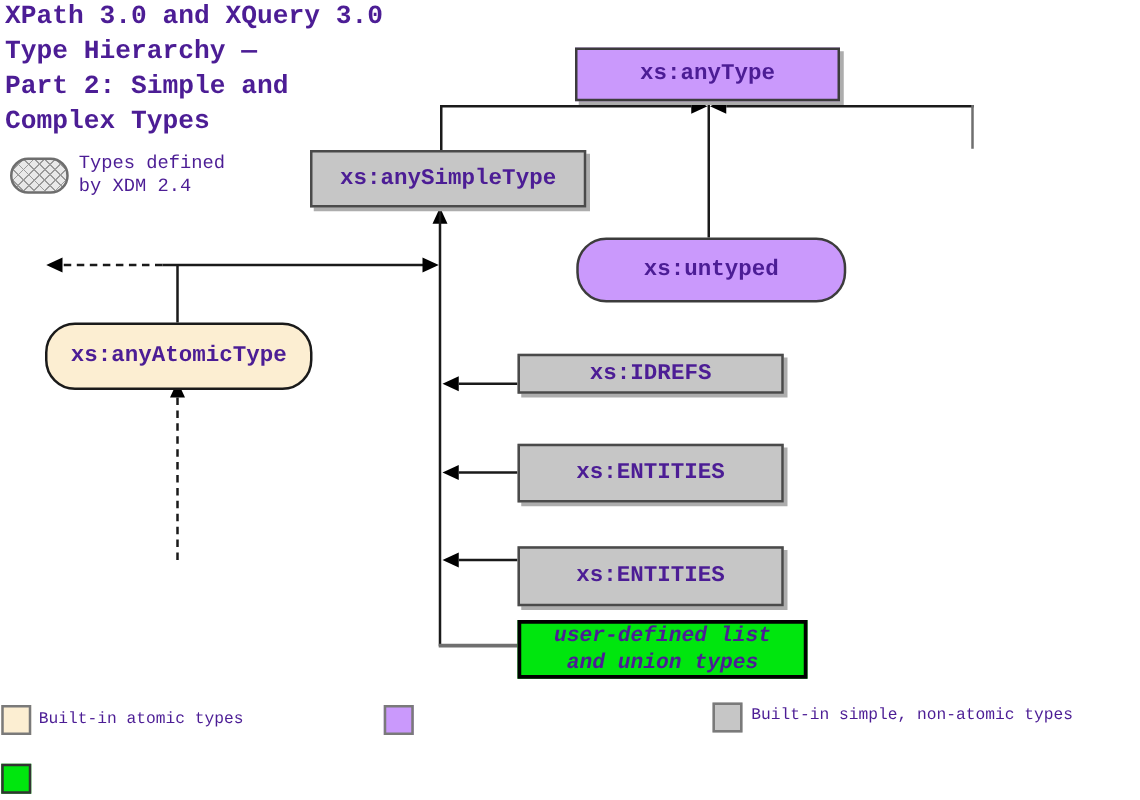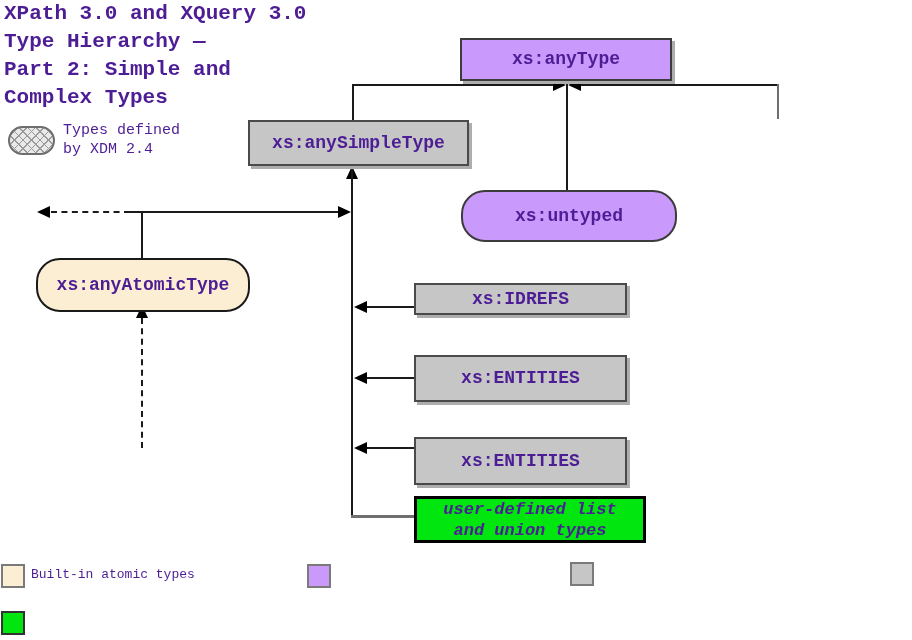--- a/index.html
+++ b/index.html
@@ -94,15 +94,16 @@
   <div class="box gray shadowed" style="left:414px;top:283px;width:213px;height:32px;">xs:IDREFS</div>
   <div class="box gray shadowed" style="left:414px;top:355px;width:213px;height:47px;">xs:ENTITIES</div>
   <div class="box gray shadowed" style="left:414px;top:424px;width:213px;height:48px;margin-top:13px;">xs:ENTITIES</div>
   <div class="box green pre" style="left:414px;top:496px;width:232px;height:47px;border-width:3px;">user-defined list
 and union types</div>
 
   <div class="swatch" style="left:1px;top:564px;background:#FCEED2;"></div>
   <div class="legend-label" style="left:31px;top:567px;">Built-in atomic types</div>
   <div class="swatch" style="left:307px;top:564px;background:#CA99FC;"></div>
   <div class="swatch" style="left:570px;top:562px;background:#C6C6C6;"></div>
+  <div class="legend-label" style="left:601px;top:564px;">Built-in simple, non-atomic types</div>
   <div class="swatch" style="left:1px;top:611px;background:#00E60E;border-color:#333;"></div>
 
 </div>
 
 </body></html>

